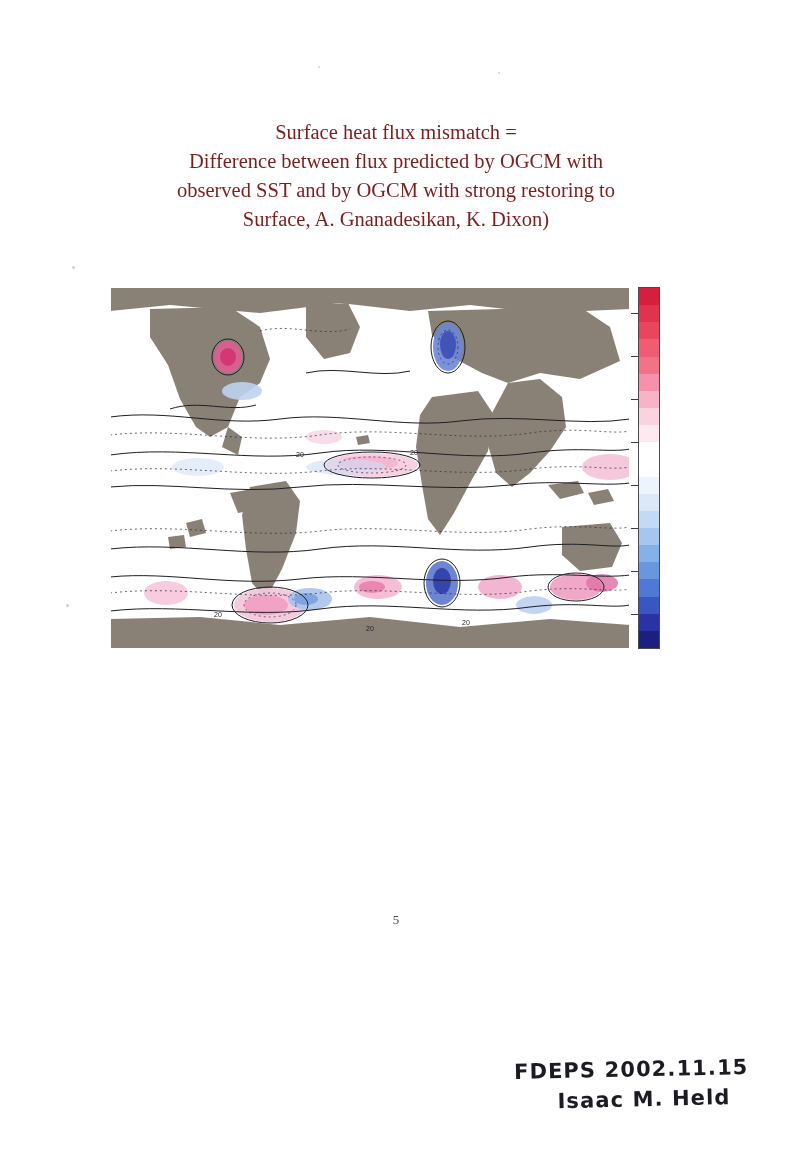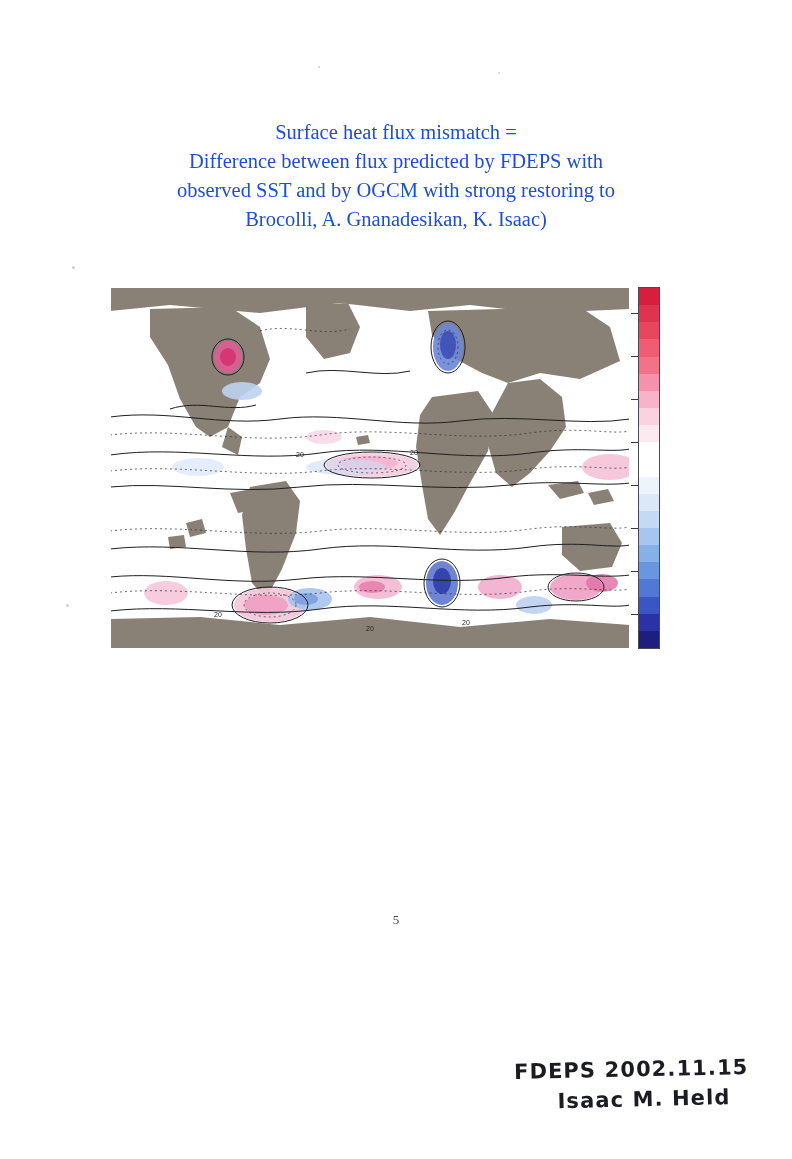--- a/index.html
+++ b/index.html
@@ -18,21 +18,21 @@
 
   
   .title-block {
     position: absolute;
     left: 96px;
     top: 118px;
     width: 600px;
     text-align: center;
     font-size: 20.5px;
     line-height: 29px;
-    color: #1d4ed8;
+    color: #7f1d1d;
   }
   .title-line { display: block; white-space: nowrap; }
 
   
   .figure {
     position: absolute;
     left: 110px;
     top: 287px;
     width: 552px;
     height: 366px;
@@ -125,23 +125,23 @@
     position: absolute;
     background: #cfcfd6;
     border-radius: 50%;
   }
 </style>
 </head>
 <body>
 
 <div class="title-block">
   <span class="title-line">Surface heat flux mismatch =</span>
-  <span class="title-line">Difference between flux predicted by FDEPS with</span>
+  <span class="title-line">Difference between flux predicted by OGCM with</span>
   <span class="title-line">observed SST and by OGCM with strong restoring to</span>
-  <span class="title-line">Brocolli, A. Gnanadesikan, K. Isaac)</span>
+  <span class="title-line">Surface, A. Gnanadesikan, K. Dixon)</span>
 </div>
 
 <div class="figure">
 
   <div class="map-area">
     <svg class="map-canvas" viewBox="0 0 520 362" preserveAspectRatio="none">
       <defs>
         <clipPath id="plotclip">
             <rect x="0" y="0" width="520" height="362"></rect>
           </clipPath>

